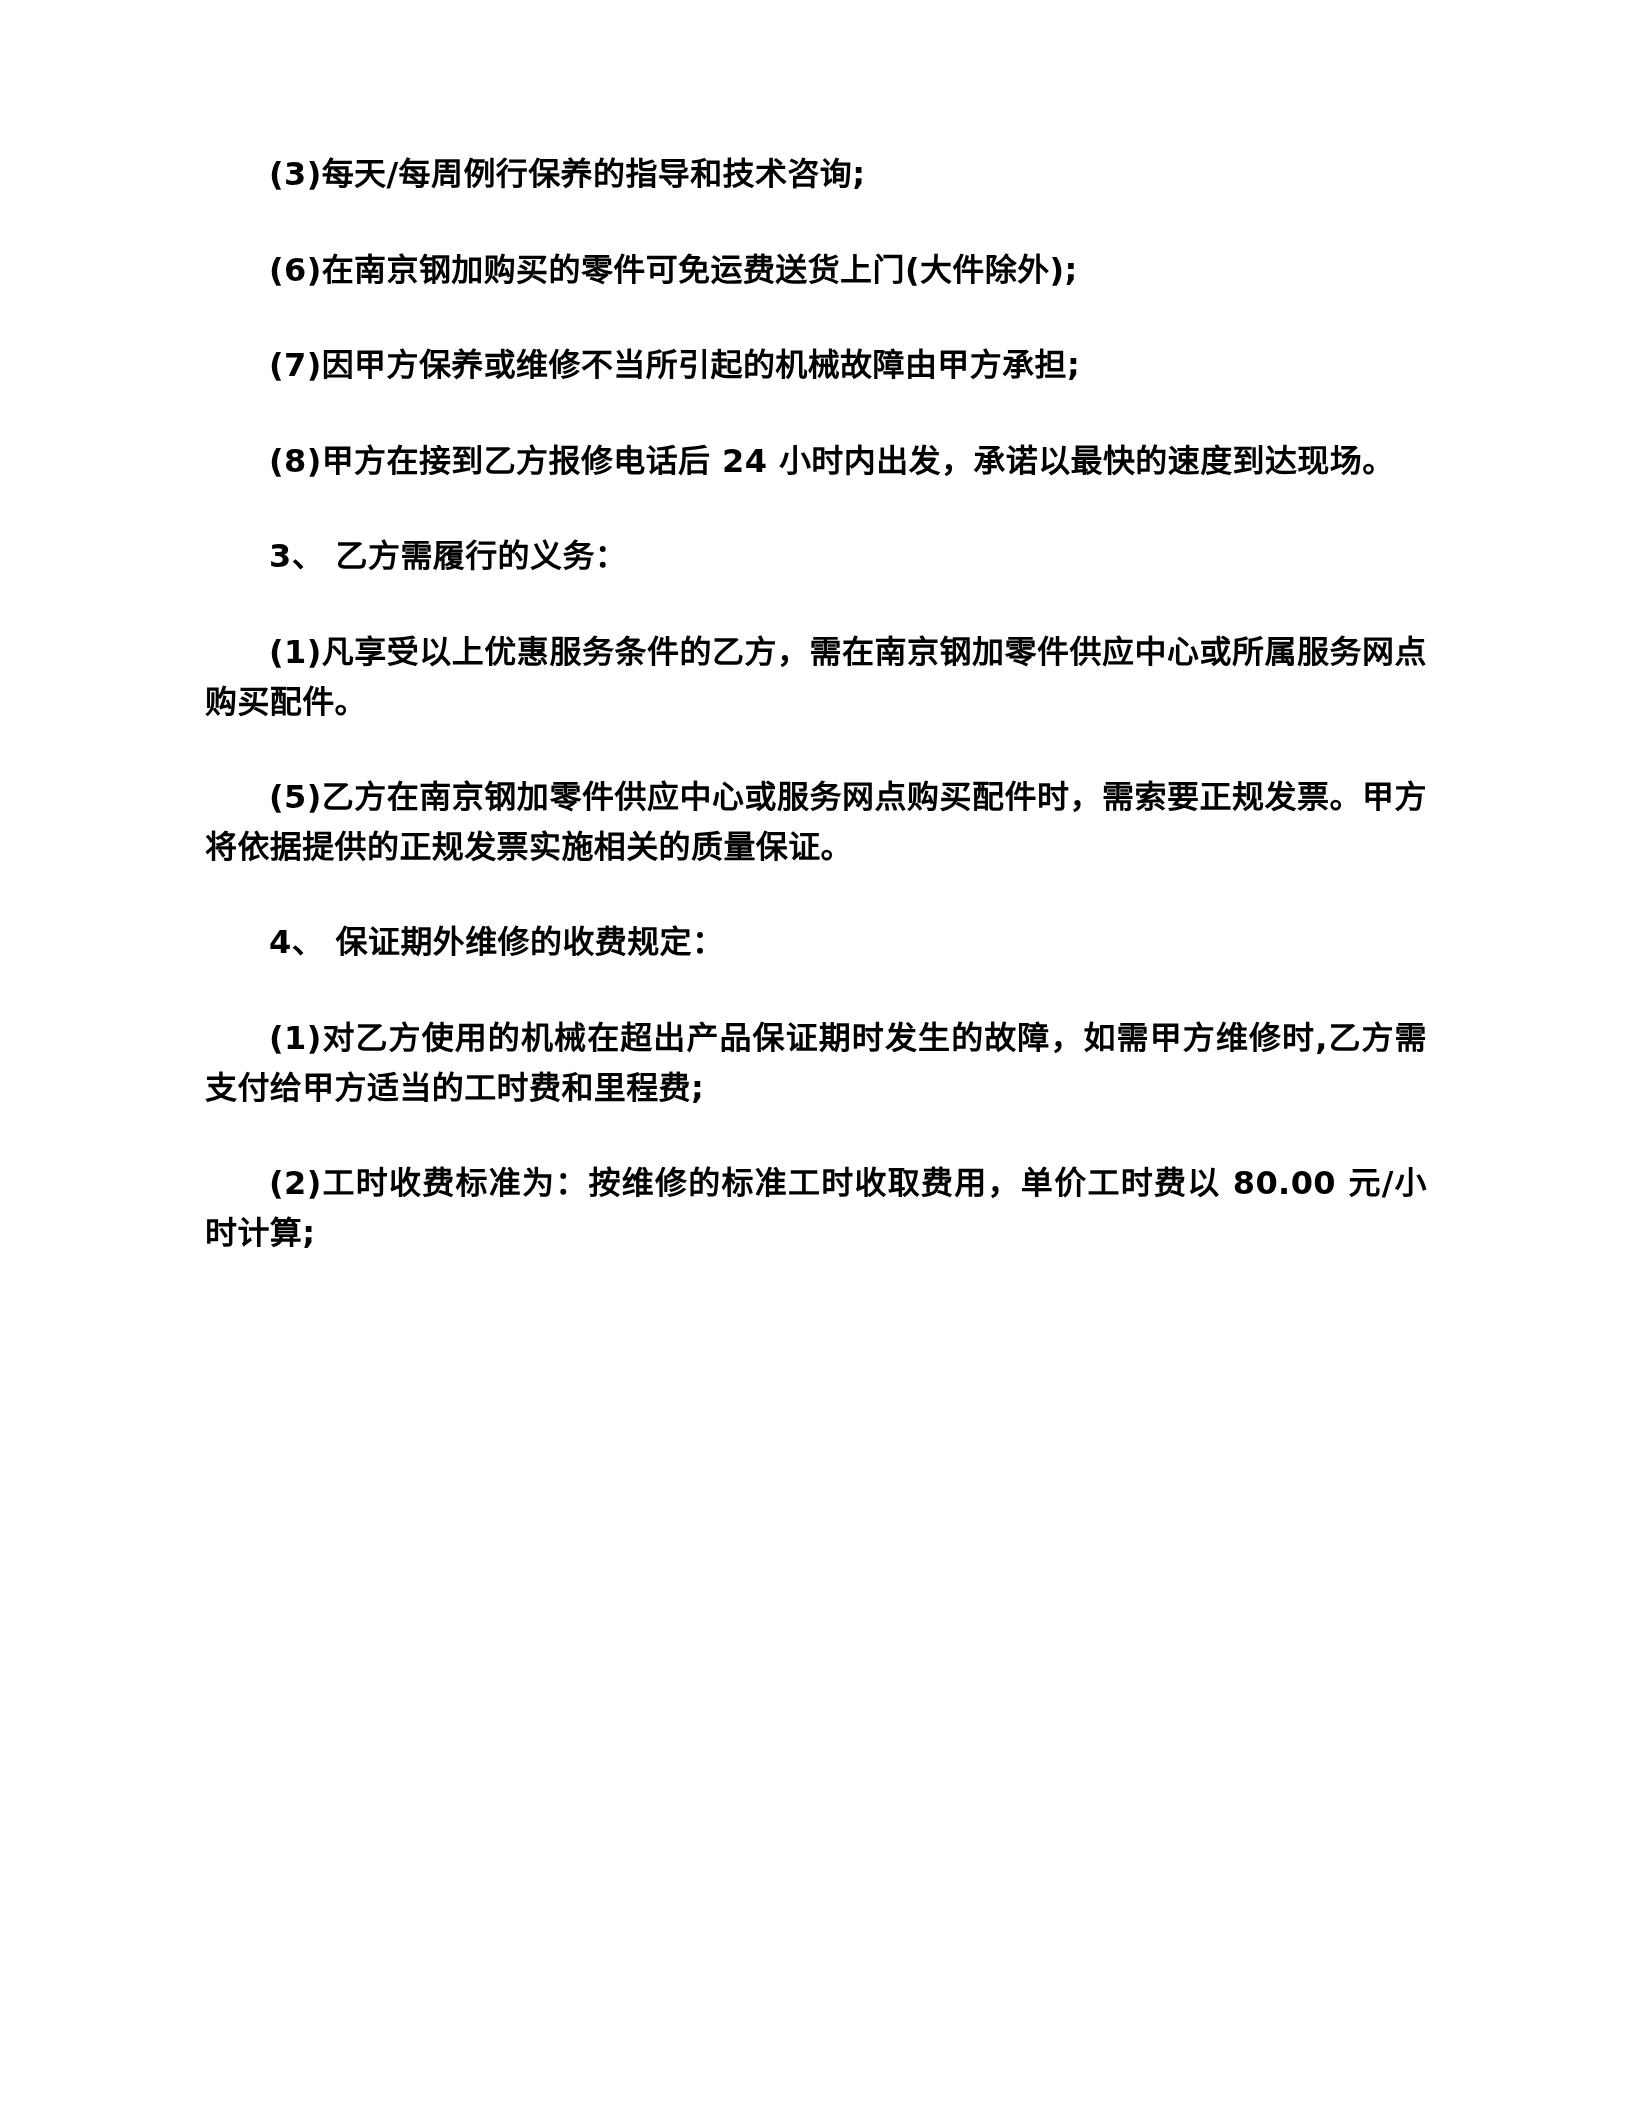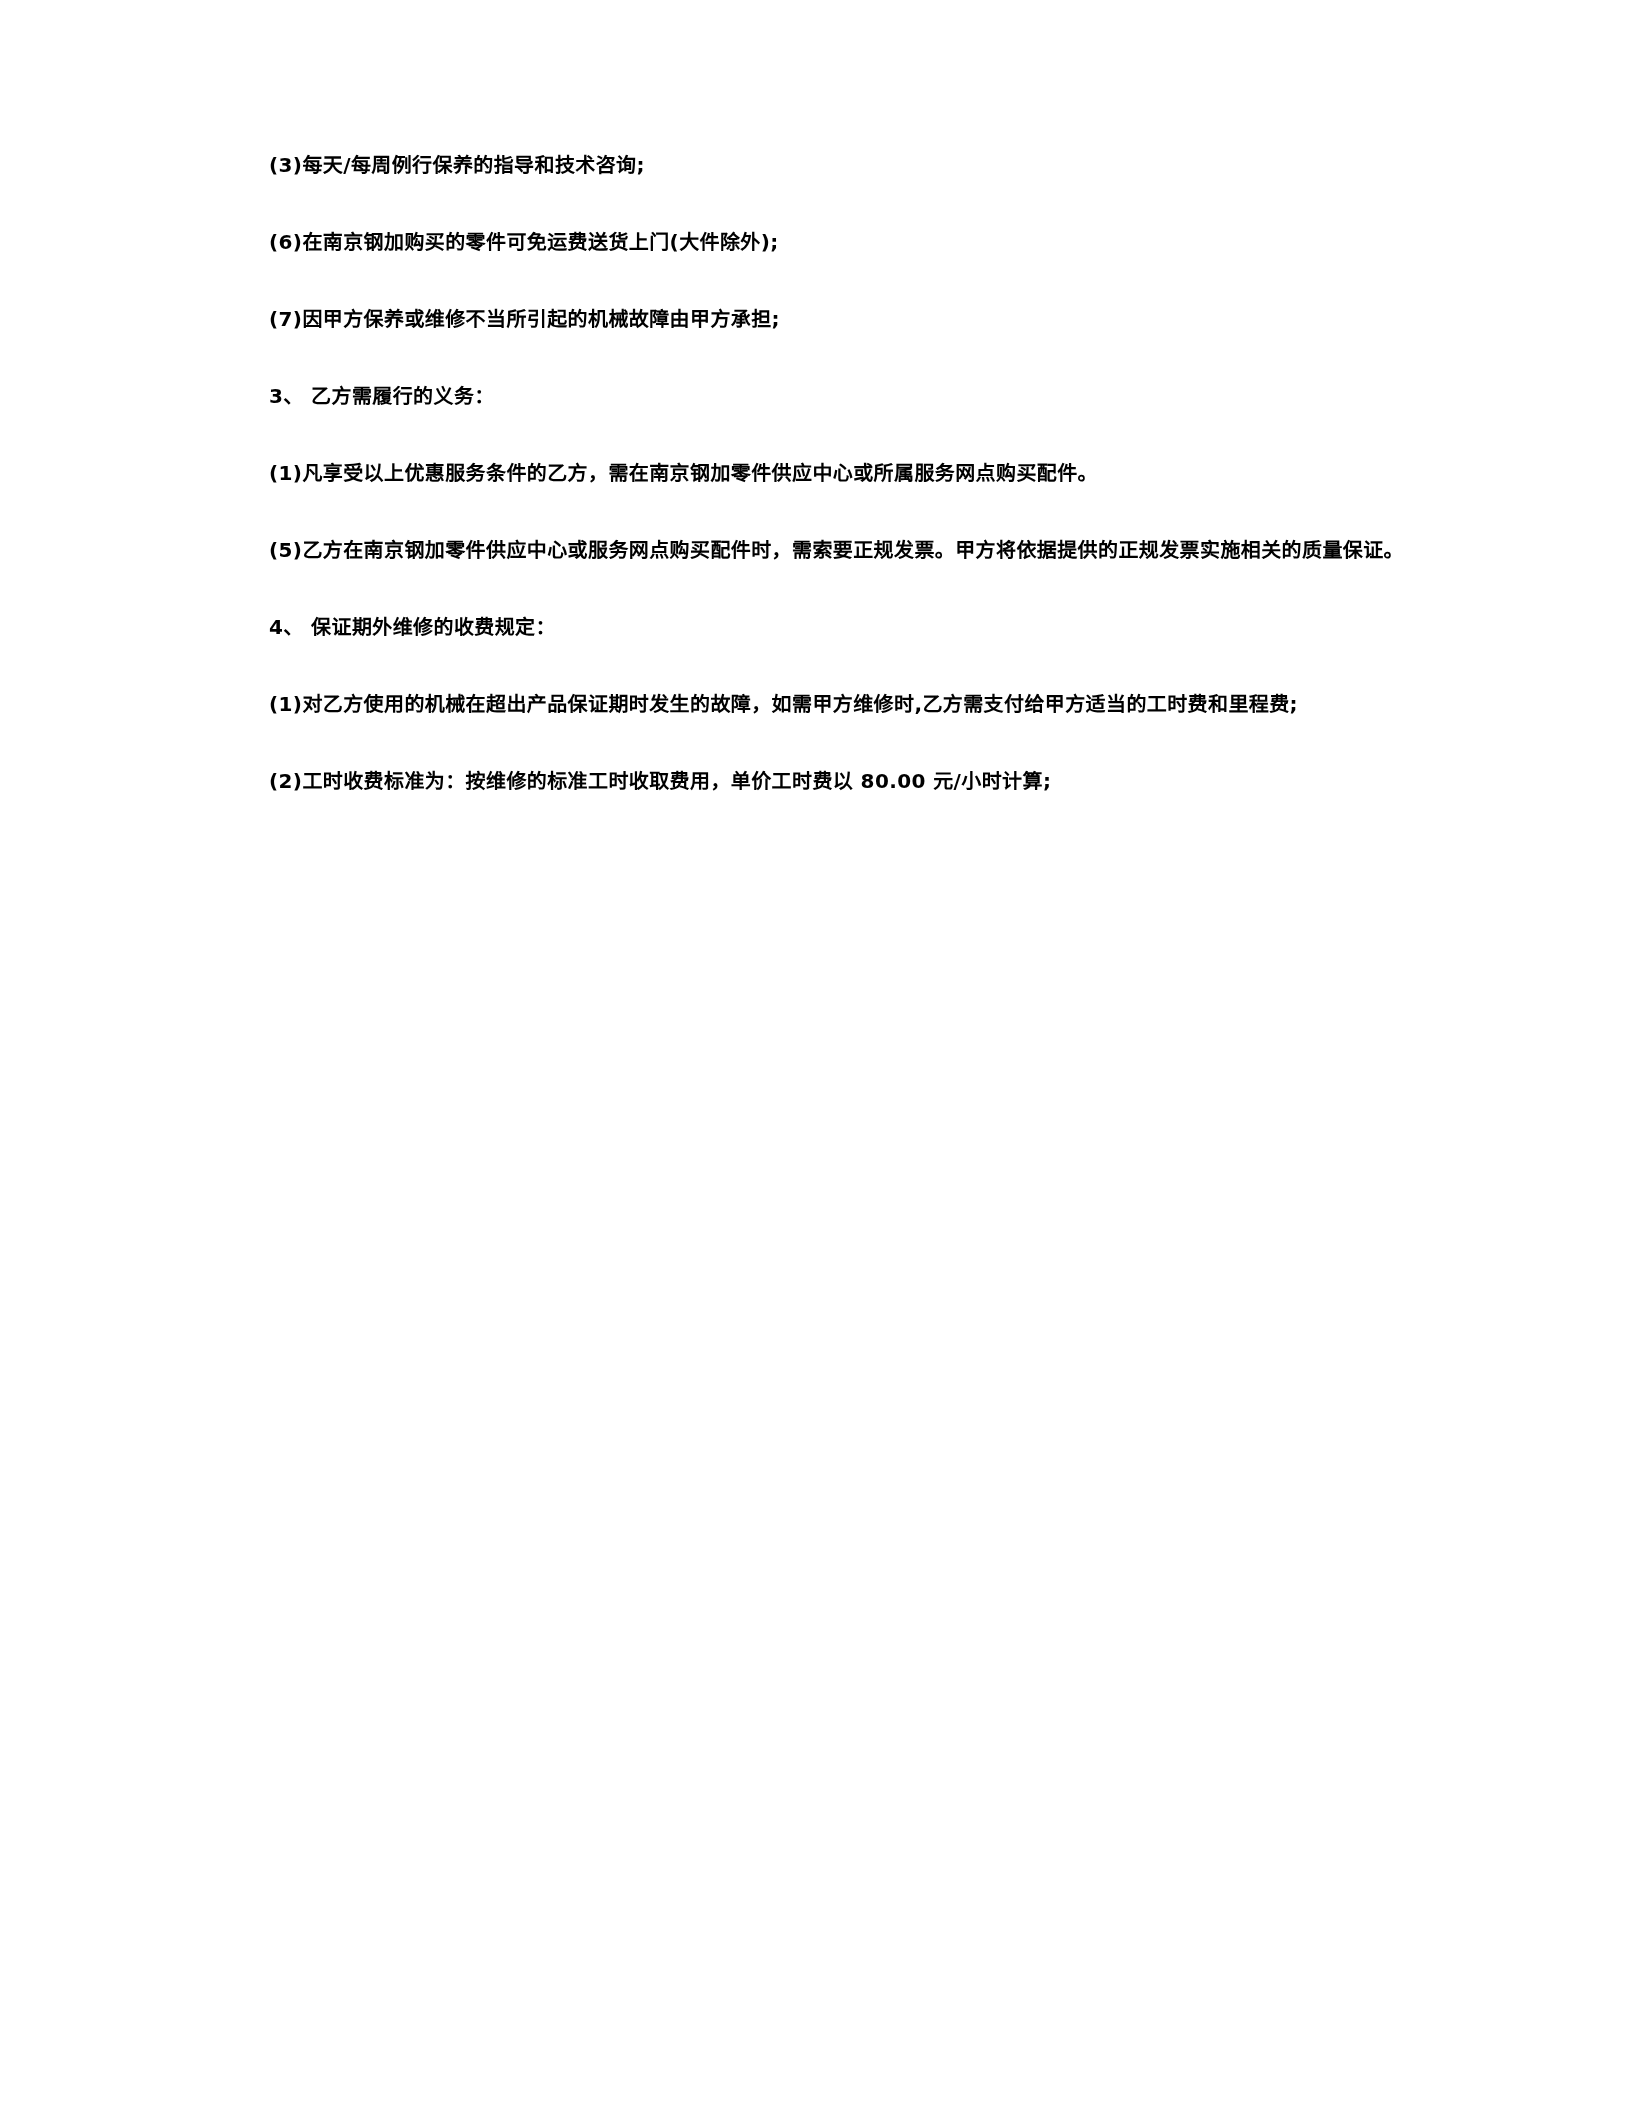--- a/index.html
+++ b/index.html
@@ -15,21 +15,21 @@
     overflow: hidden;
   }
   .page {
     box-sizing: border-box;
     width: 1632px;
     height: 2112px;
     padding: 150px 205px 0 205px;
     background: #ffffff;
   }
   .doc-body {
-    font-size: 20px;
+    font-size: 32px;
     line-height: 1.55;
     font-weight: 700;
     letter-spacing: 0.4px;
   }
   p.para {
     margin: 0 0 46px 0;
     text-indent: 64px;
     text-align: justify;
     text-justify: inter-ideograph;
   }
@@ -41,20 +41,21 @@
   }
 </style>
 </head>
 <body>
 
 <div class="page">
   <div class="doc-body">
     <p class="para">(3)每天/每周例行保养的指导和技术咨询;</p>
     <p class="para">(6)在南京钢加购买的零件可免运费送货上门(大件除外);</p>
     <p class="para">(7)因甲方保养或维修不当所引起的机械故障由甲方承担;</p>
+    <p class="para">(8)甲方在接到乙方报修电话后 24 小时内出发，承诺以最快的速度到达现场。</p>
     <p class="para heading">3、 乙方需履行的义务：</p>
     <p class="para">(1)凡享受以上优惠服务条件的乙方，需在南京钢加零件供应中心或所属服务网点购买配件。</p>
     <p class="para">(5)乙方在南京钢加零件供应中心或服务网点购买配件时，需索要正规发票。甲方将依据提供的正规发票实施相关的质量保证。</p>
     <p class="para heading">4、 保证期外维修的收费规定：</p>
     <p class="para">(1)对乙方使用的机械在超出产品保证期时发生的故障，如需甲方维修时,乙方需支付给甲方适当的工时费和里程费;</p>
     <p class="para">(2)工时收费标准为：按维修的标准工时收取费用，单价工时费以 80.00 元/小时计算;</p>
   </div>
 </div>
 
 </body></html>

